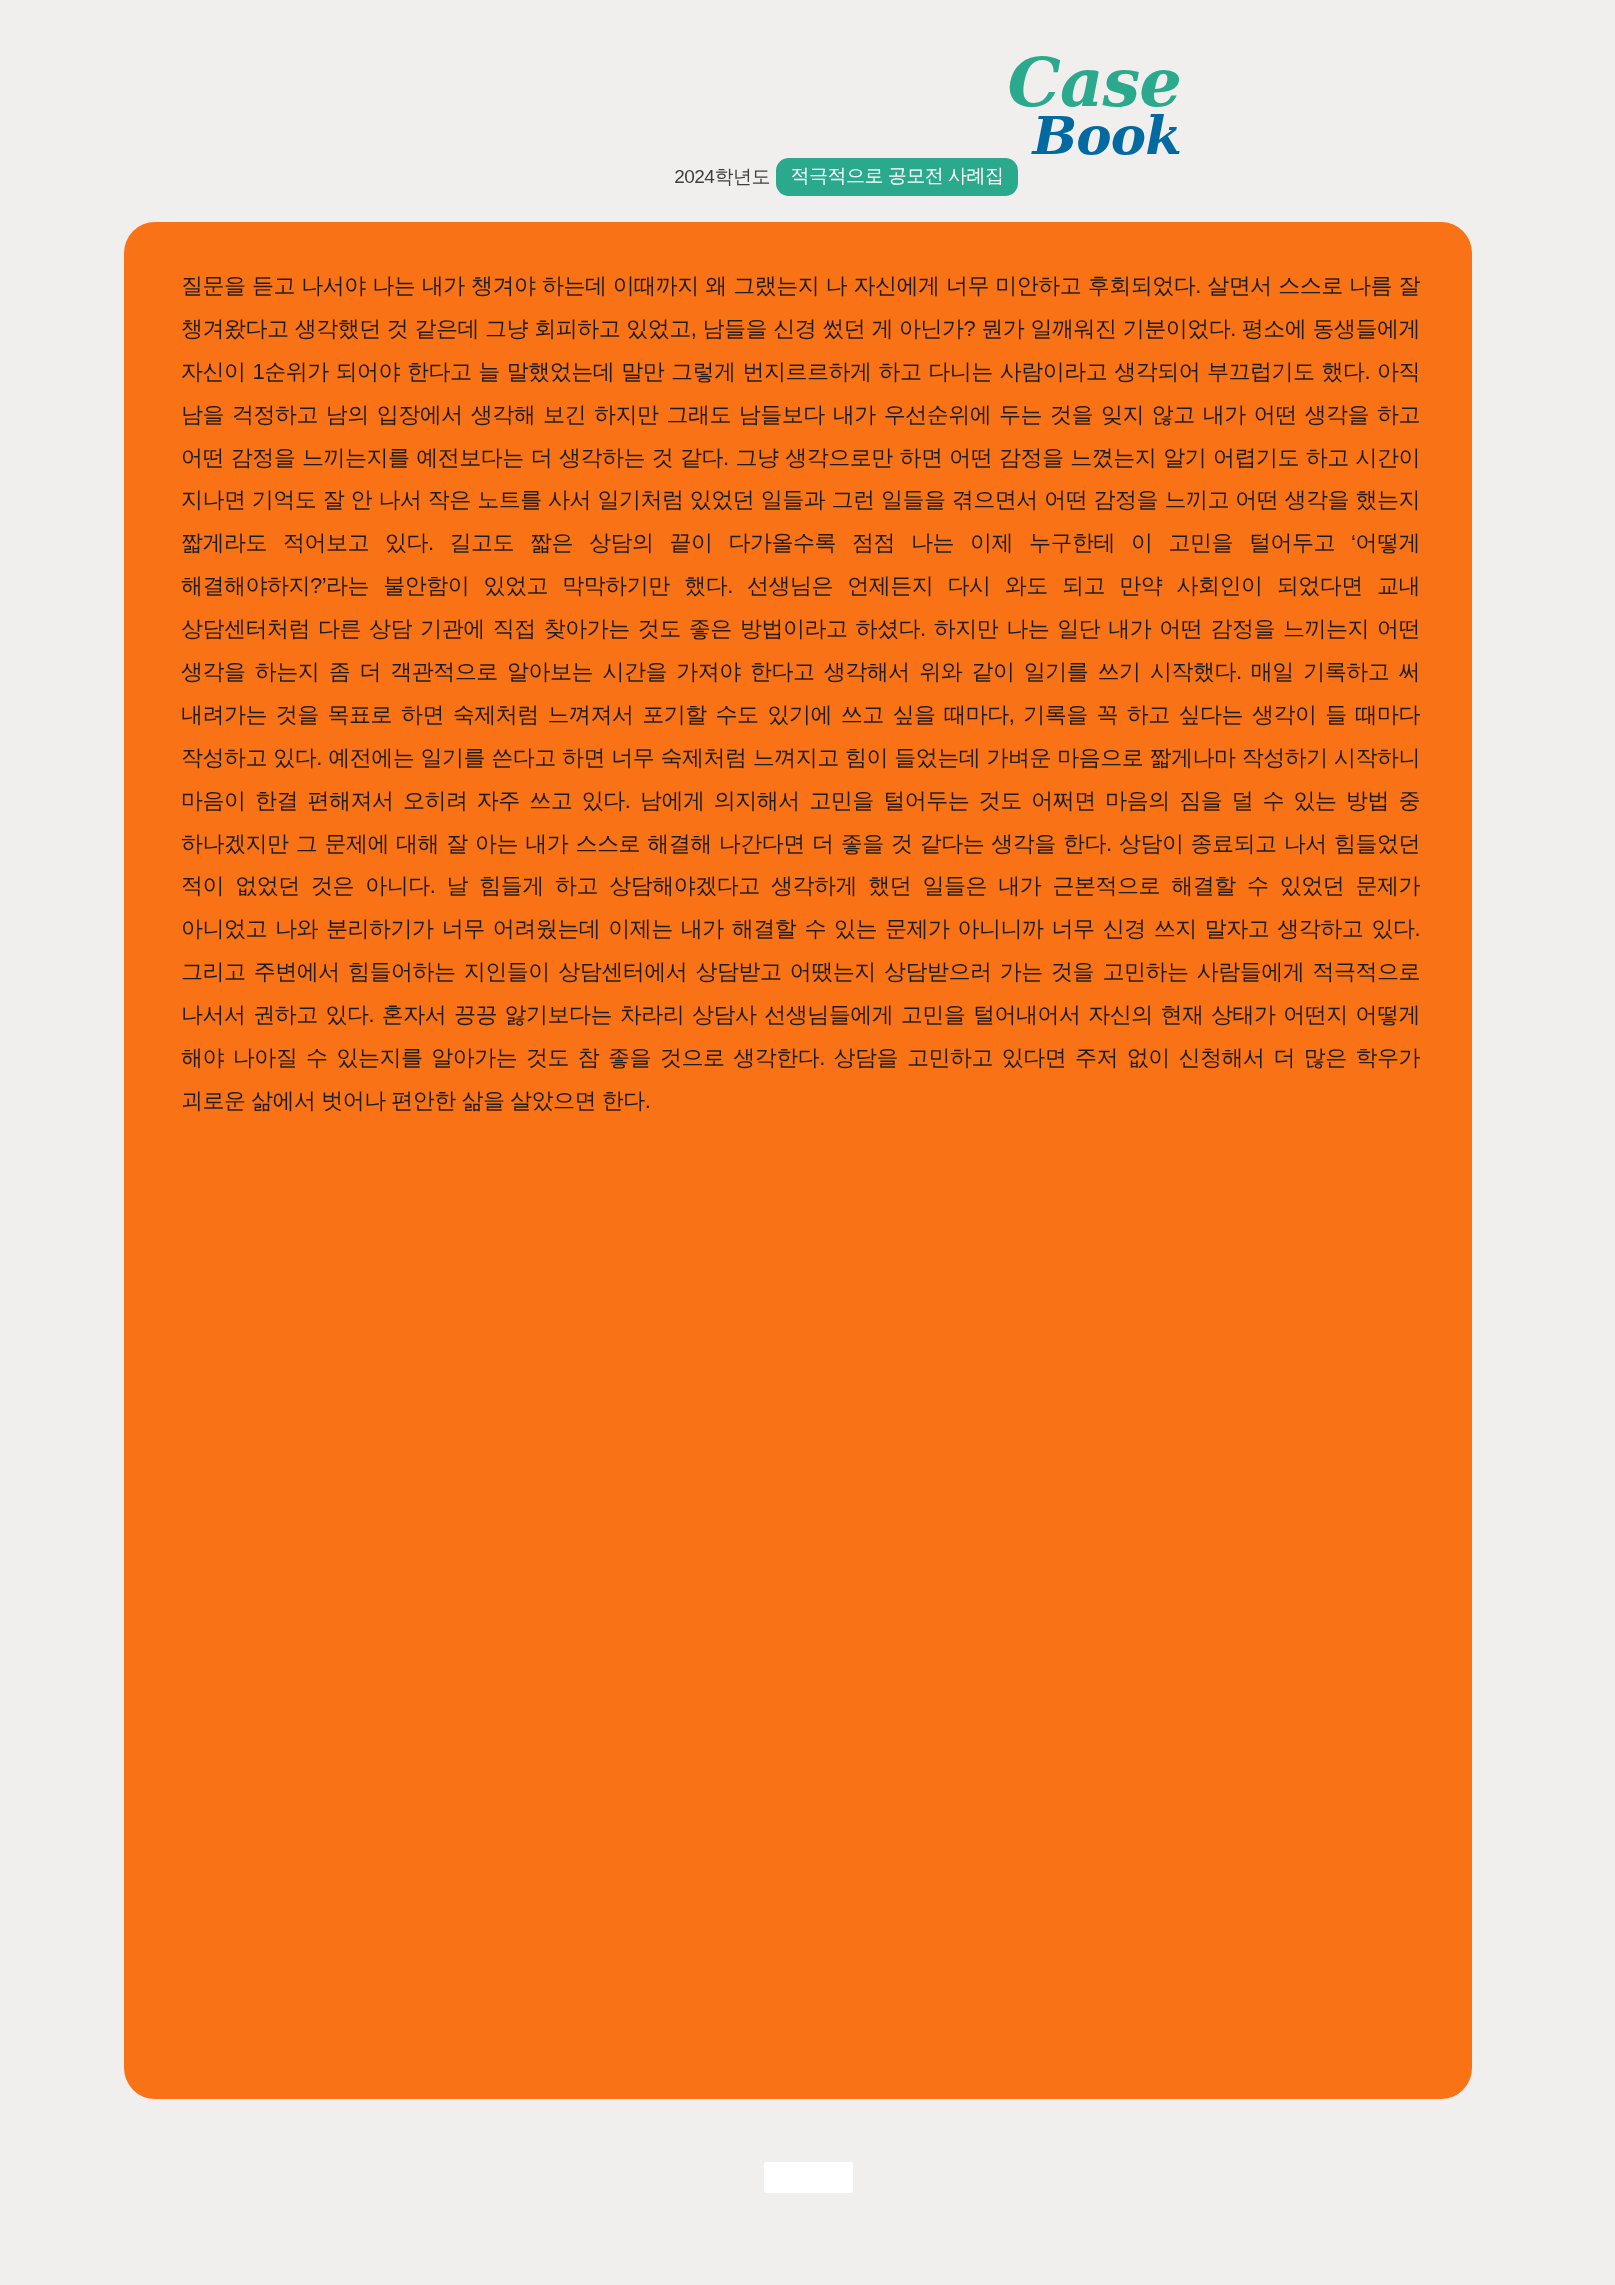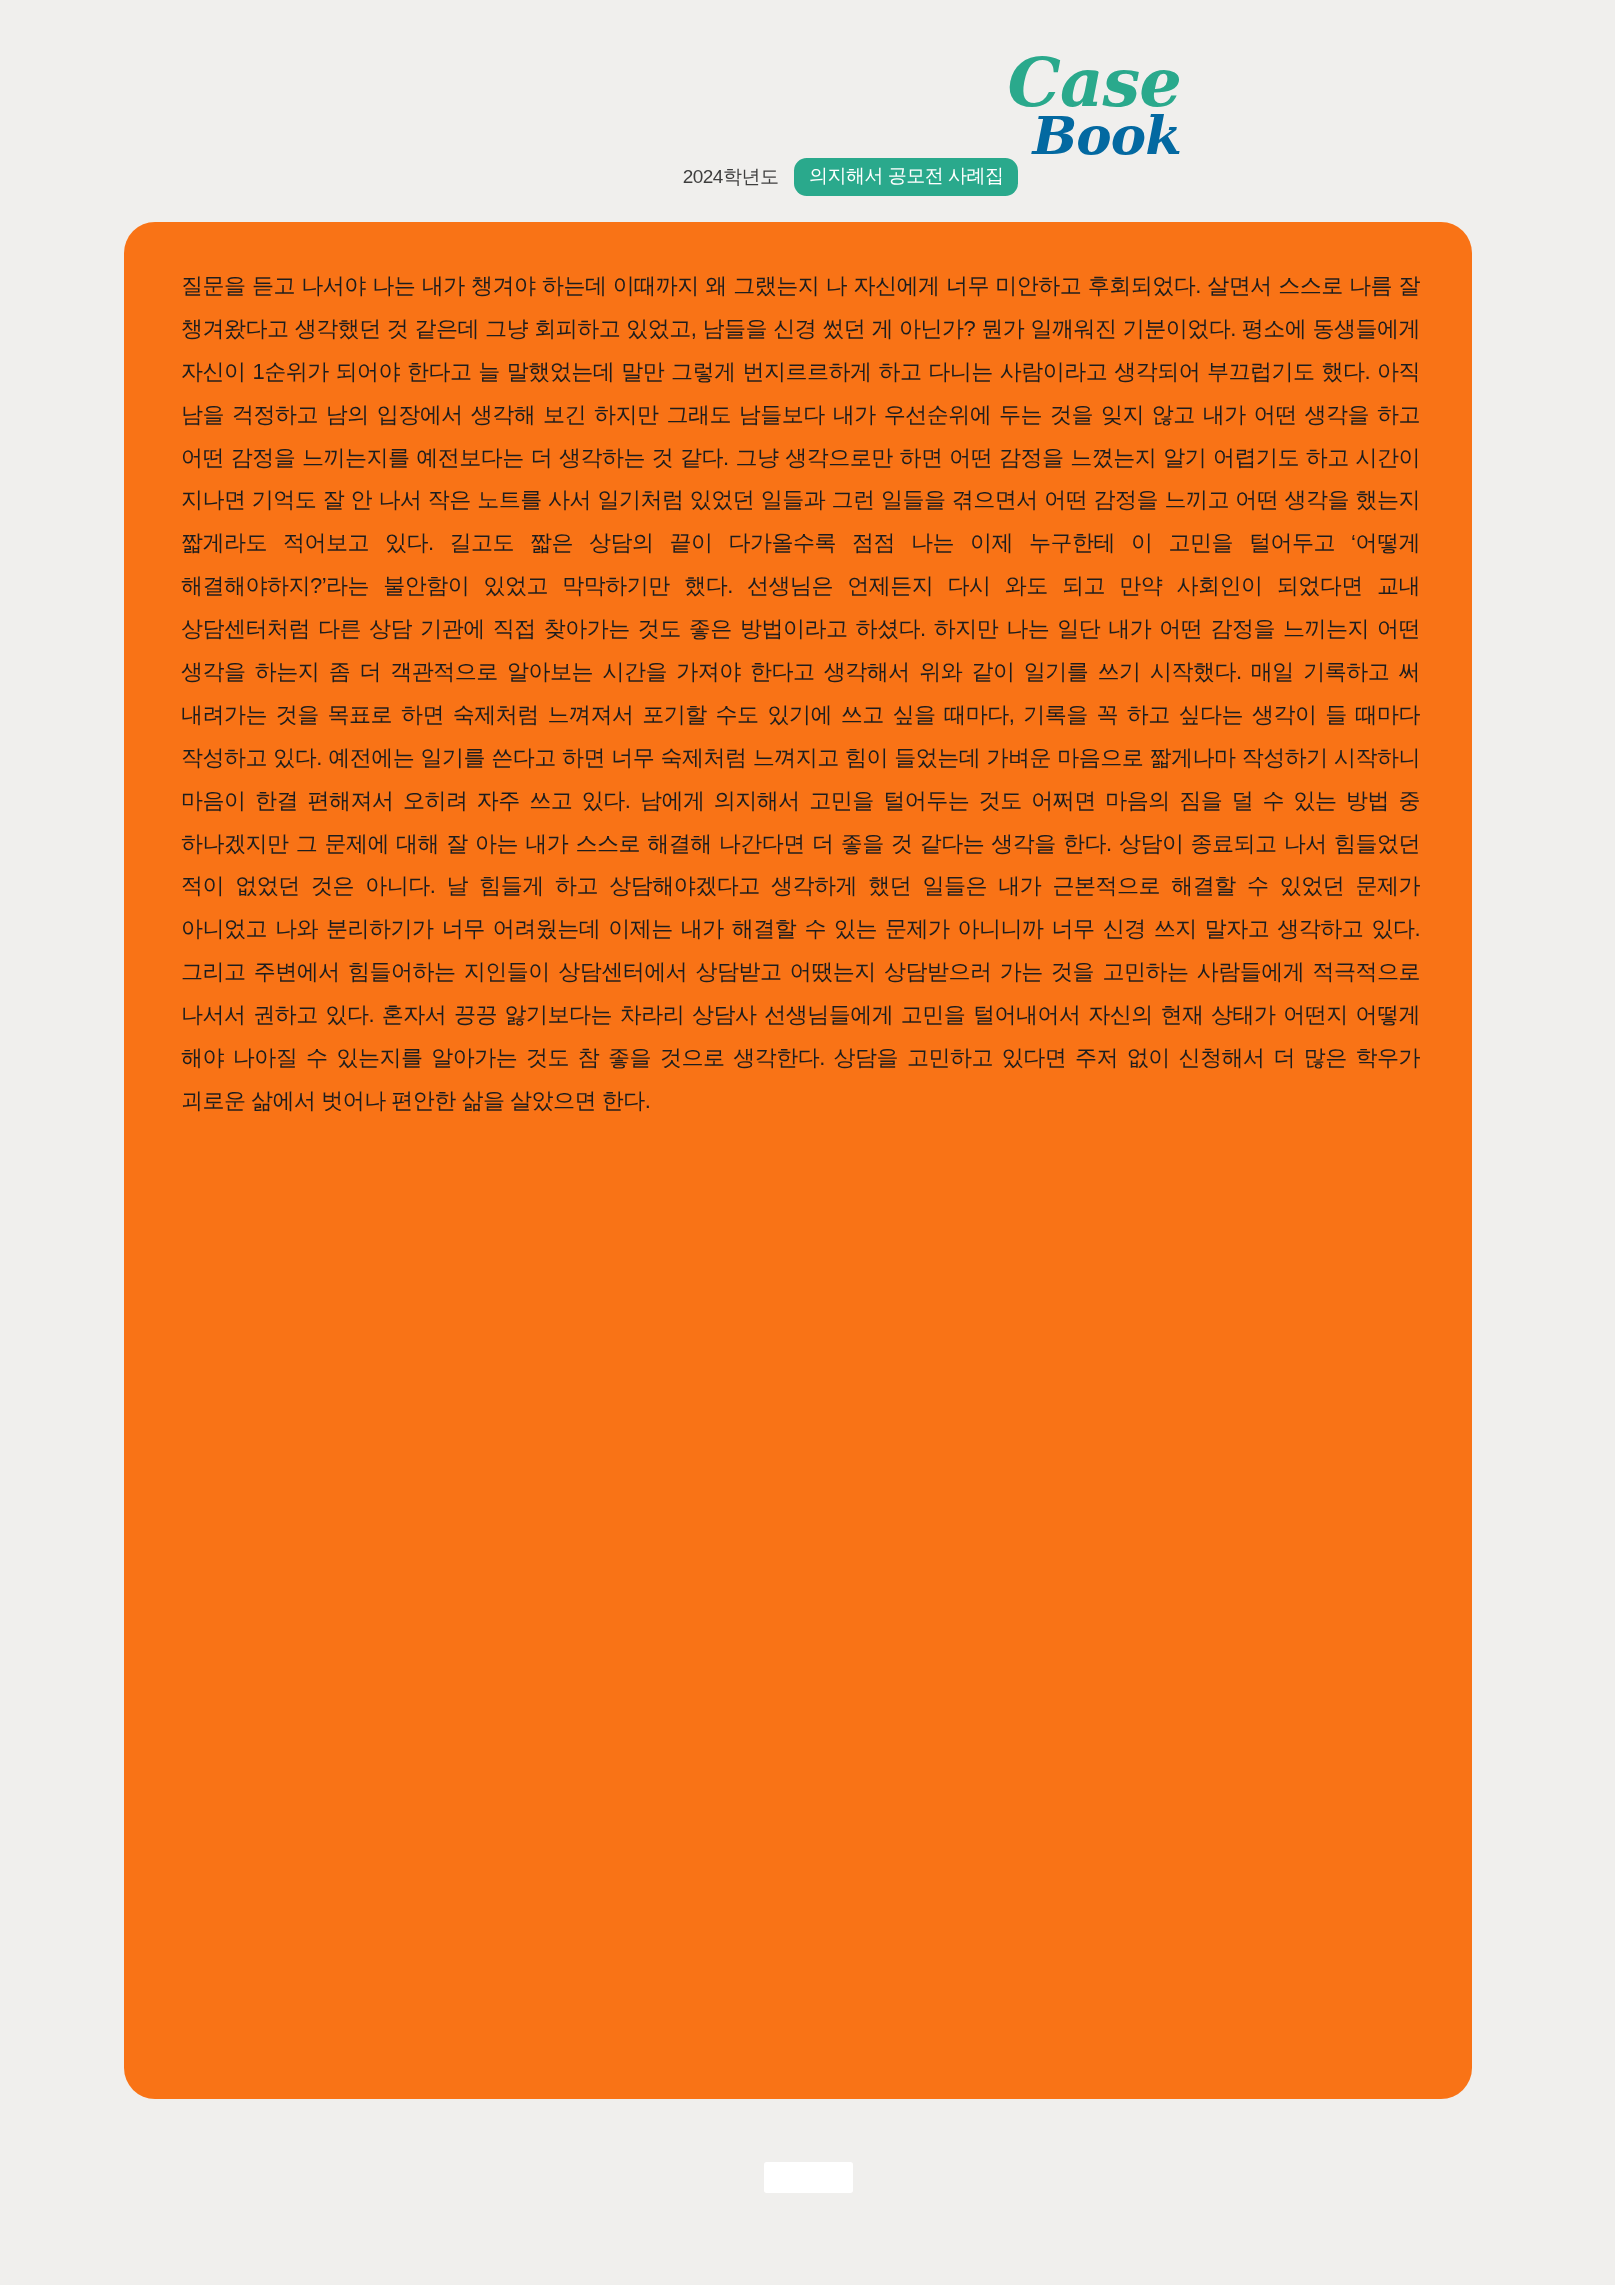--- a/index.html
+++ b/index.html
@@ -53,21 +53,21 @@
     display: block;
     margin-top: -5.4px;
   }
 
   .subtitle-row {
     position: absolute;
     right: 270px;
     top: 158px;
     display: flex;
     align-items: center;
-    gap: 16px;
+    gap: 6px;
     white-space: nowrap;
   }
 
   .subtitle-year {
     font-size: 19px;
     color: #3e3e3e;
     font-family: "Liberation Sans", sans-serif;
     letter-spacing: -0.5px;
   }
 
@@ -128,21 +128,21 @@
 </head>
 <body>
 
 <div class="header">
   <div class="brand-block">
     <span class="brand-case">Case</span>
     <span class="brand-book">Book</span>
   </div>
   <div class="subtitle-row">
     <span class="subtitle-year">2024학년도</span>
-    <span class="subtitle-pill">의지해서 공모전 사례집</span>
+    <span class="subtitle-pill">적극적으로 공모전 사례집</span>
   </div>
 </div>
 
 <div class="page-card">
   <div class="body-text">질문을 듣고 나서야 나는 내가 챙겨야 하는데 이때까지 왜 그랬는지 나 자신에게 너무 미안하고 후회되었다. 살면서 스스로 나름 잘 챙겨왔다고 생각했던 것 같은데 그냥 회피하고 있었고, 남들을 신경 썼던 게 아닌가? 뭔가 일깨워진 기분이었다. 평소에 동생들에게 자신이 1순위가 되어야 한다고 늘 말했었는데 말만 그렇게 번지르르하게 하고 다니는 사람이라고 생각되어 부끄럽기도 했다. 아직 남을 걱정하고 남의 입장에서 생각해 보긴 하지만 그래도 남들보다 내가 우선순위에 두는 것을 잊지 않고 내가 어떤 생각을 하고 어떤 감정을 느끼는지를 예전보다는 더 생각하는 것 같다. 그냥 생각으로만 하면 어떤 감정을 느꼈는지 알기 어렵기도 하고 시간이 지나면 기억도 잘 안 나서 작은 노트를 사서 일기처럼 있었던 일들과 그런 일들을 겪으면서 어떤 감정을 느끼고 어떤 생각을 했는지 짧게라도 적어보고 있다. 길고도 짧은 상담의 끝이 다가올수록 점점 나는 이제 누구한테 이 고민을 털어두고 ‘어떻게 해결해야하지?’라는 불안함이 있었고 막막하기만 했다. 선생님은 언제든지 다시 와도 되고 만약 사회인이 되었다면 교내 상담센터처럼 다른 상담 기관에 직접 찾아가는 것도 좋은 방법이라고 하셨다. 하지만 나는 일단 내가 어떤 감정을 느끼는지 어떤 생각을 하는지 좀 더 객관적으로 알아보는 시간을 가져야 한다고 생각해서 위와 같이 일기를 쓰기 시작했다. 매일 기록하고 써 내려가는 것을 목표로 하면 숙제처럼 느껴져서 포기할 수도 있기에 쓰고 싶을 때마다, 기록을 꼭 하고 싶다는 생각이 들 때마다 작성하고 있다. 예전에는 일기를 쓴다고 하면 너무 숙제처럼 느껴지고 힘이 들었는데 가벼운 마음으로 짧게나마 작성하기 시작하니 마음이 한결 편해져서 오히려 자주 쓰고 있다. 남에게 의지해서 고민을 털어두는 것도 어쩌면 마음의 짐을 덜 수 있는 방법 중 하나겠지만 그 문제에 대해 잘 아는 내가 스스로 해결해 나간다면 더 좋을 것 같다는 생각을 한다. 상담이 종료되고 나서 힘들었던 적이 없었던 것은 아니다. 날 힘들게 하고 상담해야겠다고 생각하게 했던 일들은 내가 근본적으로 해결할 수 있었던 문제가 아니었고 나와 분리하기가 너무 어려웠는데 이제는 내가 해결할 수 있는 문제가 아니니까 너무 신경 쓰지 말자고 생각하고 있다. 그리고 주변에서 힘들어하는 지인들이 상담센터에서 상담받고 어땠는지 상담받으러 가는 것을 고민하는 사람들에게 적극적으로 나서서 권하고 있다. 혼자서 끙끙 앓기보다는 차라리 상담사 선생님들에게 고민을 털어내어서 자신의 현재 상태가 어떤지 어떻게 해야 나아질 수 있는지를 알아가는 것도 참 좋을 것으로 생각한다. 상담을 고민하고 있다면 주저 없이 신청해서 더 많은 학우가 괴로운 삶에서 벗어나 편안한 삶을 살았으면 한다.</div>
 </div>
 
 <div class="footer">
   <div class="footer-tab"></div>
 </div>

